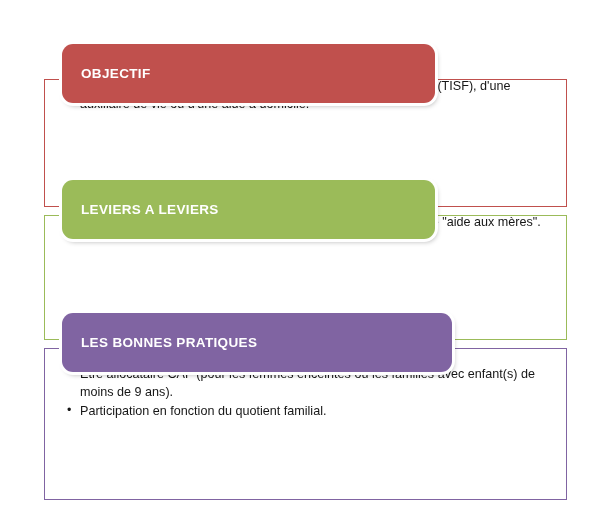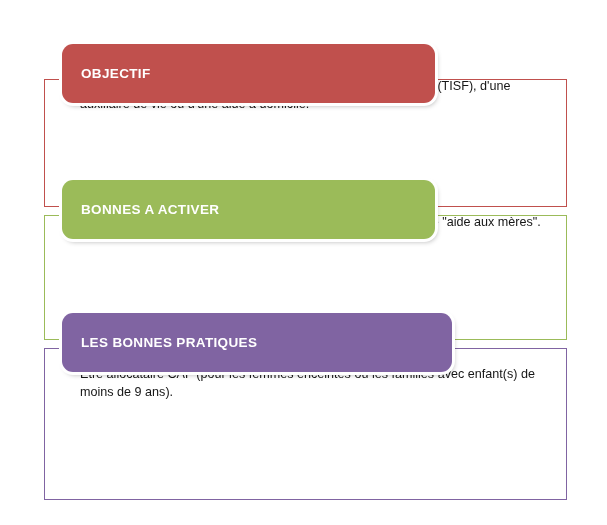--- a/index.html
+++ b/index.html
@@ -121,35 +121,36 @@
     <div class="callout-content">
       <ul class="bullet-list">
         <li>Besoin d'une Technicienne de l'Intervention Sociale et Familiale (TISF), d'une auxiliaire de vie ou d'une aide à domicile.</li>
       </ul>
     </div>
   </section>
 
   <section class="callout justify" id="block-leviers">
     <div class="callout-body"></div>
     <div class="callout-header">
-      <span class="callout-title">BONNES A ACTIVER</span>
+      <span class="callout-title">LEVIERS A LEVIERS</span>
     </div>
     <div class="callout-content">
       <ul class="bullet-list">
         <li>Caisse d'Allocations Familiales (CAF) et/ou associations de type "aide aux mères".</li>
       </ul>
     </div>
   </section>
 
   <section class="callout" id="block-pratiques">
     <div class="callout-body"></div>
     <div class="callout-header">
       <span class="callout-title">LES BONNES PRATIQUES</span>
     </div>
     <div class="callout-content">
       <ul class="bullet-list">
         <li>Pas de condition d’âge.</li>
         <li>Etre allocataire CAF (pour les femmes enceintes ou les familles avec enfant(s) de moins de 9 ans).</li>
+        <li>Participation en fonction du quotient familial.</li>
       </ul>
     </div>
   </section>
 
 </div>
 
 </body></html>

